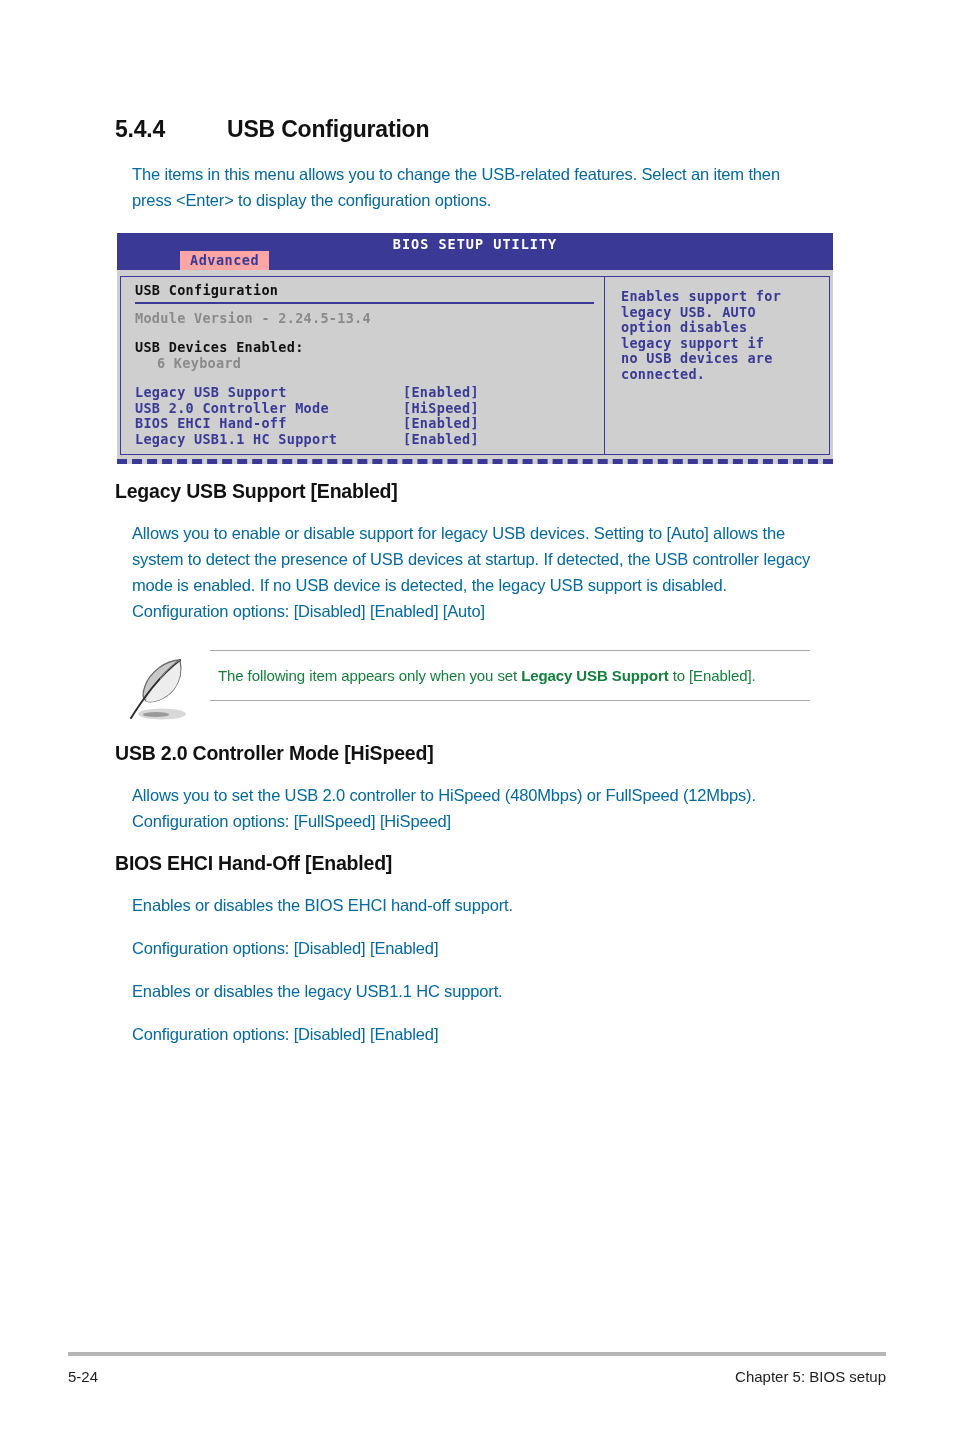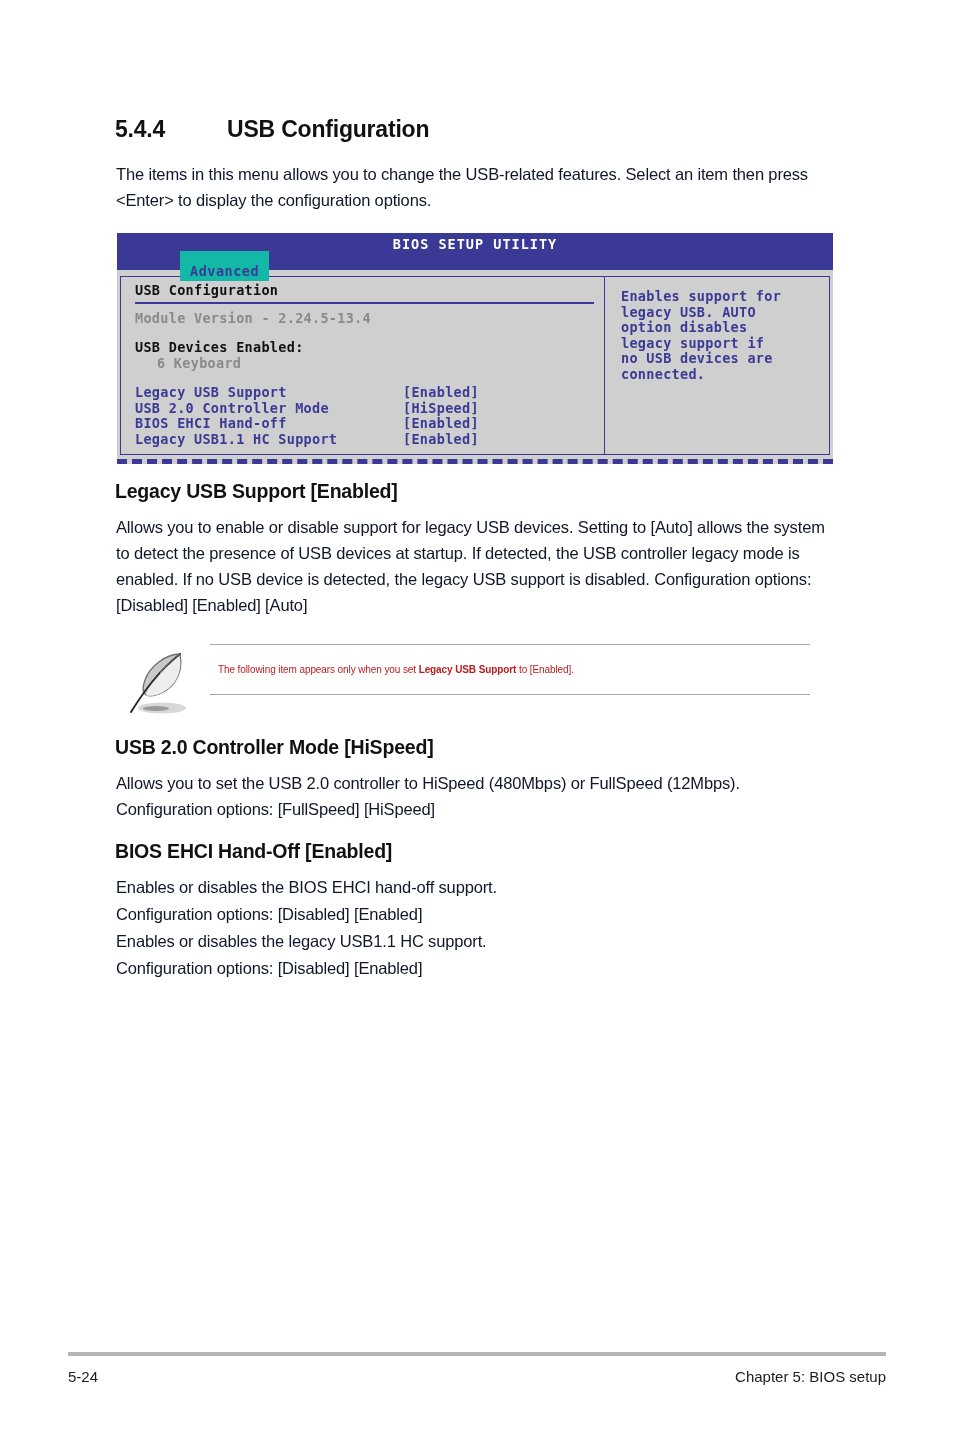--- a/index.html
+++ b/index.html
@@ -44,22 +44,22 @@
   .section-num {
     width: 112px;
     flex: 0 0 112px;
   }
   .section-title { flex: 1 1 auto; }
 
   
   .body-text {
     font-size: 16.5px;
     line-height: 26px;
-    color: #0f172a;
-    margin: 1px;
+    color: #0369a1;
+    margin: 17px;
     letter-spacing: -0.15px;
   }
 
   .intro { margin-bottom: 20px; }
 
   
   .bios {
     width: 716px;
     border-left: 2px solid #ffffff;
     position: relative;
@@ -77,27 +77,27 @@
     color: #ffffff;
     font-family: "DejaVu Sans Mono", monospace;
     font-weight: bold;
     font-size: 13.5px;
     letter-spacing: 1px;
   }
   .bios-tab {
     position: absolute;
     left: 63px;
     top: 18px;
-    background: #14b8a6;
+    background: #fca5a5;
     color: #3a3a96;
     font-family: "DejaVu Sans Mono", monospace;
     font-weight: bold;
     font-size: 13.5px;
     letter-spacing: 0.5px;
-    padding: 12px 10px 2px 10px;
+    padding: 1px 10px 2px 10px;
   }
 
   .bios-body {
     background: #cfcfcf;
     display: flex;
     padding: 6px 0 0 0;
     border-bottom: 5px dashed #3a3a96;
     padding-bottom: 4px;
   }
 
@@ -186,23 +186,23 @@
   }
   .note-body {
     margin-left: 95px;
     border-top: 1.5px solid #a8a8a8;
     border-bottom: 1.5px solid #a8a8a8;
     padding: 12px 0 12px 8px;
     width: 600px;
     box-sizing: border-box;
   }
   .note-text {
-    font-size: 10px;
+    font-size: 15px;
     line-height: 25px;
-    color: #b91c1c;
+    color: #15803d;
     letter-spacing: -0.1px;
   }
   .note-text b { font-weight: bold; }
 
   
   .footer-rule {
     position: absolute;
     left: 68px;
     top: 1352px;
     width: 818px;

